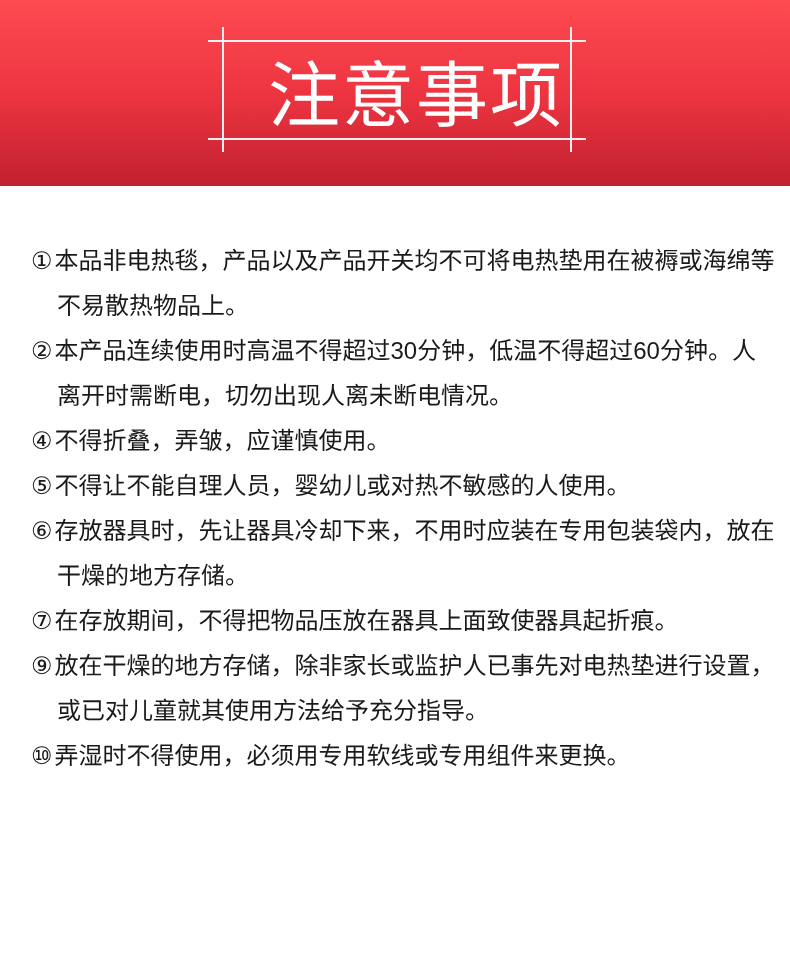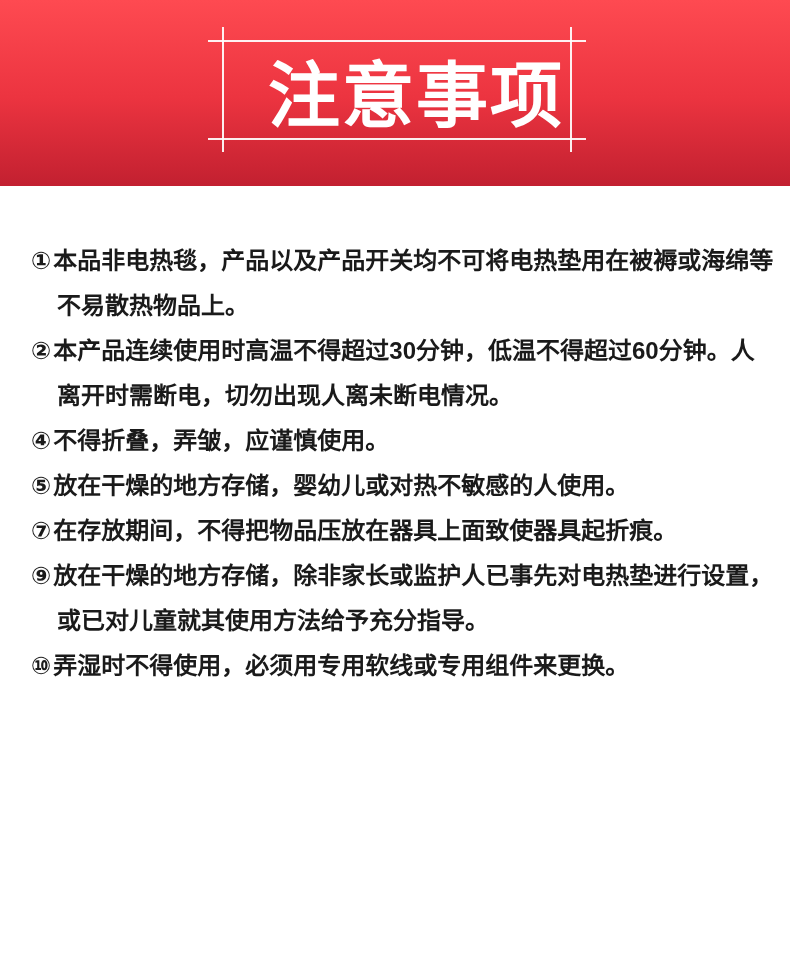--- a/index.html
+++ b/index.html
@@ -32,56 +32,56 @@
     position: absolute;
     left: 222px;
     top: 38px;
     width: 388px;
     height: 102px;
     display: flex;
     align-items: center;
     justify-content: center;
     color: #ffffff;
     font-size: 72px;
-    font-weight: bold;
+    font-weight: normal;
     letter-spacing: 2px;
     white-space: nowrap;
   }
 
   
   .notes {
     padding: 52px 12px 0 31px;
     font-size: 24px;
     line-height: 45px;
     color: #1a1a1a;
     font-weight: 400;
   }
   .item {
     padding-left: 26px;  
     text-indent: -26px;
-    font-weight: bold;
   }
   .item .num { margin-right: 2px; }
 </style>
 </head>
 <body>
 
 <div class="page">
 
   <header class="banner">
     <span class="frame-line fl-top"></span>
     <span class="frame-line fl-bottom"></span>
     <span class="frame-line fl-left"></span>
     <span class="frame-line fl-right"></span>
     <h1 class="banner-title">注意事项</h1>
   </header>
 
   <main class="notes">
     <div class="item"><span class="num">①</span><span>本品非电热毯，产品以及产品开关均不可将电热垫用在被褥或海绵等不易散热物品上。</span></div>
     <div class="item"><span class="num">②</span><span>本产品连续使用时高温不得超过30分钟，低温不得超过60分钟。人离开时需断电，切勿出现人离未断电情况。</span></div>
     <div class="item"><span class="num">④</span><span>不得折叠，弄皱，应谨慎使用。</span></div>
-    <div class="item"><span class="num">⑤</span><span>放在干燥的地方存储，婴幼儿或对热不敏感的人使用。</span></div>
+    <div class="item"><span class="num">⑤</span><span>不得让不能自理人员，婴幼儿或对热不敏感的人使用。</span></div>
+    <div class="item"><span class="num">⑥</span><span>存放器具时，先让器具冷却下来，不用时应装在专用包装袋内，放在干燥的地方存储。</span></div>
     <div class="item"><span class="num">⑦</span><span>在存放期间，不得把物品压放在器具上面致使器具起折痕。</span></div>
     <div class="item"><span class="num">⑨</span><span>放在干燥的地方存储，除非家长或监护人已事先对电热垫进行设置，或已对儿童就其使用方法给予充分指导。</span></div>
     <div class="item"><span class="num">⑩</span><span>弄湿时不得使用，必须用专用软线或专用组件来更换。</span></div>
   </main>
 
 </div>
 
 </body></html>

